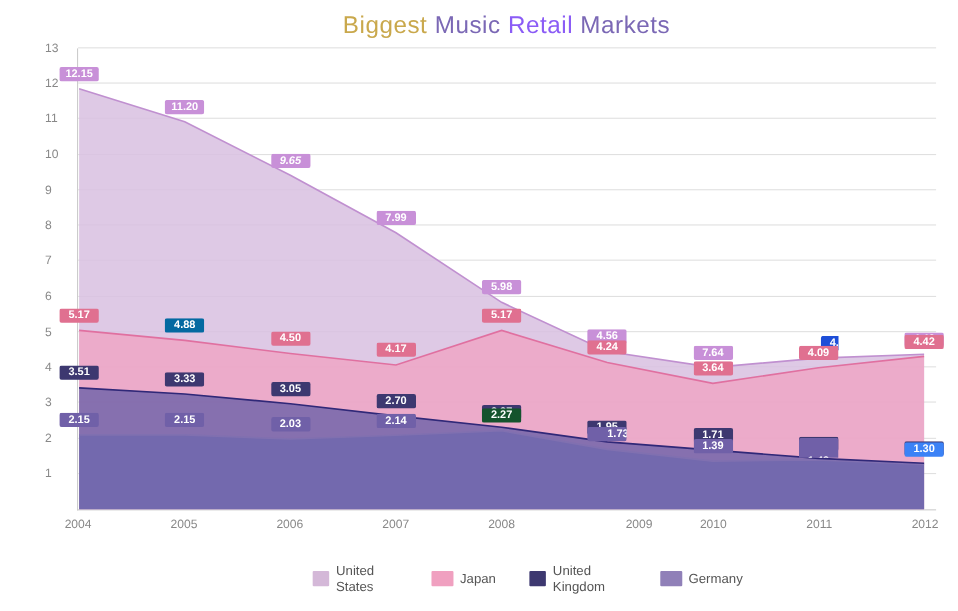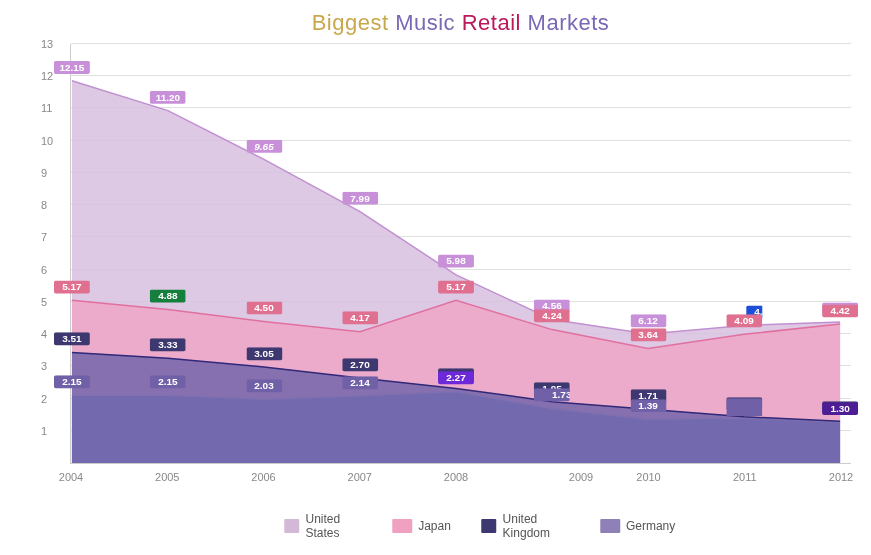--- a/index.html
+++ b/index.html
@@ -20,21 +20,21 @@
     .chart-title {
       text-align: center;
       font-size: 22px;
       font-weight: 400;
       color: #555;
       margin-bottom: 8px;
       letter-spacing: 0.5px;
     }
     .chart-title span.biggest { color: #c9a84c; }
     .chart-title span.music { color: #7b68b5; }
-    .chart-title span.retail { color: #be185d; }
+    .chart-title span.retail { color: #8b5cf6; }
     .chart-title span.markets { color: #7b68b5; }
     .chart-area {
       position: relative;
       width: 100%;
       height: 420px;
       border-left: 1px solid #ccc;
       border-bottom: 1px solid #ccc;
     }
     .y-axis-label {
       position: absolute;
@@ -148,50 +148,50 @@
         <path d="M 0 36.80769230769232 L 96.25 66.76923076923077 L 192.5 115.65384615384613 L 288.75 168.00769230769228 L 385 231.4 L 481.25 276.1846153846154 L 577.5 290.69230769230774 L 673.75 282.1769230769231 L 770 278.7076923076923" fill="none" stroke="#c090d0" stroke-width="1.5"></path>
         <path d="M 0 256.94615384615383 L 96.25 266.0923076923077 L 192.5 278.0769230769231 L 288.75 288.4846153846154 L 385 256.94615384615383 L 481.25 286.276923076923 L 577.5 305.2 L 673.75 291.0076923076923 L 770 280.6" fill="none" stroke="#e070a0" stroke-width="1.5"></path>
         <path d="M 0 352.1923076923077 L 96.25 352.1923076923077 L 192.5 355.9769230769231 L 288.75 352.5076923076923 L 385 348.4076923076923 L 481.25 365.4384615384615 L 577.5 376.16153846153844 L 673.75 374.9 L 770 379" fill="none" stroke="#8070b0" stroke-width="1.5"></path>
         <path d="M 0 309.3 L 96.25 314.9769230769231 L 192.5 323.8076923076923 L 288.75 334.8461538461538 L 385 345.25384615384615 L 481.25 358.5 L 577.5 366.0692307692308 L 673.75 373.63846153846157 L 770 378.05384615384617" fill="none" stroke="#302878" stroke-width="1.5"></path>
         <foreignObject x="-18" y="16.80769230769232" width="36" height="18"><div style="background: rgb(200, 144, 216); color: rgb(255, 255, 255); font-size: 10px; font-weight: 700; padding: 1px 3px; border-radius: 2px; text-align: center; white-space: nowrap; width: 100%;">12.15</div></foreignObject>
         <foreignObject x="78.25" y="46.769230769230774" width="36" height="18"><div style="background: rgb(200, 144, 216); color: rgb(255, 255, 255); font-size: 10px; font-weight: 700; padding: 1px 3px; border-radius: 2px; text-align: center; white-space: nowrap; width: 100%;">11.20</div></foreignObject>
         <foreignObject x="174.5" y="95.65384615384613" width="36" height="18"><div style="background: rgb(200, 144, 216); color: rgb(255, 255, 255); font-size: 10px; font-weight: 700; padding: 1px 3px; border-radius: 2px; text-align: center; white-space: nowrap; width: 100%; font-style: italic;">9.65</div></foreignObject>
         <foreignObject x="270.75" y="148.00769230769228" width="36" height="18"><div style="background: rgb(200, 144, 216); color: rgb(255, 255, 255); font-size: 10px; font-weight: 700; padding: 1px 3px; border-radius: 2px; text-align: center; white-space: nowrap; width: 100%;">7.99</div></foreignObject>
         <foreignObject x="367" y="211.4" width="36" height="18"><div style="background: rgb(200, 144, 216); color: rgb(255, 255, 255); font-size: 10px; font-weight: 700; padding: 1px 3px; border-radius: 2px; text-align: center; white-space: nowrap; width: 100%;">5.98</div></foreignObject>
         <foreignObject x="463.25" y="256.1846153846154" width="36" height="18"><div style="background: rgb(200, 144, 216); color: rgb(255, 255, 255); font-size: 10px; font-weight: 700; padding: 1px 3px; border-radius: 2px; text-align: center; white-space: nowrap; width: 100%;">4.56</div></foreignObject>
-        <foreignObject x="559.5" y="270.69230769230774" width="36" height="18"><div style="background: rgb(200, 144, 216); color: rgb(255, 255, 255); font-size: 10px; font-weight: 700; padding: 1px 3px; border-radius: 2px; text-align: center; white-space: nowrap; width: 100%;">6.12</div></foreignObject>
+        <foreignObject x="559.5" y="270.69230769230774" width="36" height="18"><div style="background: rgb(200, 144, 216); color: rgb(255, 255, 255); font-size: 10px; font-weight: 700; padding: 1px 3px; border-radius: 2px; text-align: center; white-space: nowrap; width: 100%;">7.64</div></foreignObject>
         <foreignObject x="655.75" y="262.1769230769231" width="36" height="18"><div style="background: #1d4ed8; color: rgb(255, 255, 255); font-size: 10px; font-weight: 700; padding: 1px 3px; border-radius: 2px; text-align: center; white-space: nowrap; width: 100%; margin-left: 20px;">4.37</div></foreignObject>
         <foreignObject x="752" y="258.7076923076923" width="36" height="18"><div style="background: rgb(200, 144, 216); color: rgb(255, 255, 255); font-size: 10px; font-weight: 700; padding: 1px 3px; border-radius: 2px; text-align: center; white-space: nowrap; width: 100%;">4.48</div></foreignObject>
         <foreignObject x="-18" y="236.94615384615383" width="36" height="18"><div style="background: rgb(224, 112, 144); color: rgb(255, 255, 255); font-size: 10px; font-weight: 700; padding: 1px 3px; border-radius: 2px; text-align: center; white-space: nowrap; width: 100%;">5.17</div></foreignObject>
-        <foreignObject x="78.25" y="246.0923076923077" width="36" height="18"><div style="background: #15803d; color: rgb(255, 255, 255); font-size: 10px; font-weight: 700; padding: 1px 3px; border-radius: 2px; text-align: center; white-space: nowrap; width: 100%;">4.88</div></foreignObject>
+        <foreignObject x="78.25" y="246.0923076923077" width="36" height="18"><div style="background: #0369a1; color: rgb(255, 255, 255); font-size: 10px; font-weight: 700; padding: 1px 3px; border-radius: 2px; text-align: center; white-space: nowrap; width: 100%;">4.88</div></foreignObject>
         <foreignObject x="174.5" y="258.0769230769231" width="36" height="18"><div style="background: rgb(224, 112, 144); color: rgb(255, 255, 255); font-size: 10px; font-weight: 700; padding: 1px 3px; border-radius: 2px; text-align: center; white-space: nowrap; width: 100%;">4.50</div></foreignObject>
         <foreignObject x="270.75" y="268.4846153846154" width="36" height="18"><div style="background: rgb(224, 112, 144); color: rgb(255, 255, 255); font-size: 10px; font-weight: 700; padding: 1px 3px; border-radius: 2px; text-align: center; white-space: nowrap; width: 100%;">4.17</div></foreignObject>
         <foreignObject x="367" y="236.94615384615383" width="36" height="18"><div style="background: rgb(224, 112, 144); color: rgb(255, 255, 255); font-size: 10px; font-weight: 700; padding: 1px 3px; border-radius: 2px; text-align: center; white-space: nowrap; width: 100%;">5.17</div></foreignObject>
         <foreignObject x="463.25" y="266.276923076923" width="36" height="18"><div style="background: rgb(224, 112, 144); color: rgb(255, 255, 255); font-size: 10px; font-weight: 700; padding: 1px 3px; border-radius: 2px; text-align: center; white-space: nowrap; width: 100%;">4.24</div></foreignObject>
         <foreignObject x="559.5" y="285.2" width="36" height="18"><div style="background: rgb(224, 112, 144); color: rgb(255, 255, 255); font-size: 10px; font-weight: 700; padding: 1px 3px; border-radius: 2px; text-align: center; white-space: nowrap; width: 100%;">3.64</div></foreignObject>
         <foreignObject x="655.75" y="271.0076923076923" width="36" height="18"><div style="background: rgb(224, 112, 144); color: rgb(255, 255, 255); font-size: 10px; font-weight: 700; padding: 1px 3px; border-radius: 2px; text-align: center; white-space: nowrap; width: 100%;">4.09</div></foreignObject>
         <foreignObject x="752" y="260.6" width="36" height="18"><div style="background: rgb(224, 112, 144); color: rgb(255, 255, 255); font-size: 10px; font-weight: 700; padding: 1px 3px; border-radius: 2px; text-align: center; white-space: nowrap; width: 100%;">4.42</div></foreignObject>
         <foreignObject x="-18" y="289.3" width="36" height="18"><div style="background: rgb(61, 56, 112); color: rgb(255, 255, 255); font-size: 10px; font-weight: 700; padding: 1px 3px; border-radius: 2px; text-align: center; white-space: nowrap; width: 100%;">3.51</div></foreignObject>
         <foreignObject x="78.25" y="294.9769230769231" width="36" height="18"><div style="background: rgb(61, 56, 112); color: rgb(255, 255, 255); font-size: 10px; font-weight: 700; padding: 1px 3px; border-radius: 2px; text-align: center; white-space: nowrap; width: 100%;">3.33</div></foreignObject>
         <foreignObject x="174.5" y="303.8076923076923" width="36" height="18"><div style="background: rgb(61, 56, 112); color: rgb(255, 255, 255); font-size: 10px; font-weight: 700; padding: 1px 3px; border-radius: 2px; text-align: center; white-space: nowrap; width: 100%;">3.05</div></foreignObject>
         <foreignObject x="270.75" y="314.8461538461538" width="36" height="18"><div style="background: rgb(61, 56, 112); color: rgb(255, 255, 255); font-size: 10px; font-weight: 700; padding: 1px 3px; border-radius: 2px; text-align: center; white-space: nowrap; width: 100%;">2.70</div></foreignObject>
         <foreignObject x="367" y="325.25384615384615" width="36" height="18"><div style="background: rgb(61, 56, 112); color: rgb(255, 255, 255); font-size: 10px; font-weight: 700; padding: 1px 3px; border-radius: 2px; text-align: center; white-space: nowrap; width: 100%;">2.37</div></foreignObject>
         <foreignObject x="463.25" y="338.5" width="36" height="18"><div style="background: rgb(61, 56, 112); color: rgb(255, 255, 255); font-size: 10px; font-weight: 700; padding: 1px 3px; border-radius: 2px; text-align: center; white-space: nowrap; width: 100%;">1.95</div></foreignObject>
         <foreignObject x="559.5" y="346.0692307692308" width="36" height="18"><div style="background: rgb(61, 56, 112); color: rgb(255, 255, 255); font-size: 10px; font-weight: 700; padding: 1px 3px; border-radius: 2px; text-align: center; white-space: nowrap; width: 100%;">1.71</div></foreignObject>
         <foreignObject x="655.75" y="353.63846153846157" width="36" height="18"><div style="background: rgb(61, 56, 112); color: rgb(255, 255, 255); font-size: 10px; font-weight: 700; padding: 1px 3px; border-radius: 2px; text-align: center; white-space: nowrap; width: 100%;">1.47</div></foreignObject>
         <foreignObject x="752" y="358.05384615384617" width="36" height="18"><div style="background: rgb(61, 56, 112); color: rgb(255, 255, 255); font-size: 10px; font-weight: 700; padding: 1px 3px; border-radius: 2px; text-align: center; white-space: nowrap; width: 100%;">1.33</div></foreignObject>
         <foreignObject x="-18" y="332.1923076923077" width="36" height="18"><div style="background: rgb(112, 96, 168); color: rgb(255, 255, 255); font-size: 10px; font-weight: 700; padding: 1px 3px; border-radius: 2px; text-align: center; white-space: nowrap; width: 100%;">2.15</div></foreignObject>
         <foreignObject x="78.25" y="332.1923076923077" width="36" height="18"><div style="background: rgb(112, 96, 168); color: rgb(255, 255, 255); font-size: 10px; font-weight: 700; padding: 1px 3px; border-radius: 2px; text-align: center; white-space: nowrap; width: 100%;">2.15</div></foreignObject>
         <foreignObject x="174.5" y="335.9769230769231" width="36" height="18"><div style="background: rgb(112, 96, 168); color: rgb(255, 255, 255); font-size: 10px; font-weight: 700; padding: 1px 3px; border-radius: 2px; text-align: center; white-space: nowrap; width: 100%;">2.03</div></foreignObject>
         <foreignObject x="270.75" y="332.5076923076923" width="36" height="18"><div style="background: rgb(112, 96, 168); color: rgb(255, 255, 255); font-size: 10px; font-weight: 700; padding: 1px 3px; border-radius: 2px; text-align: center; white-space: nowrap; width: 100%;">2.14</div></foreignObject>
-        <foreignObject x="367" y="328.4076923076923" width="36" height="18"><div style="background: #6d28d9; color: rgb(255, 255, 255); font-size: 10px; font-weight: 700; padding: 1px 3px; border-radius: 2px; text-align: center; white-space: nowrap; width: 100%;">2.27</div></foreignObject>
+        <foreignObject x="367" y="328.4076923076923" width="36" height="18"><div style="background: #14532d; color: rgb(255, 255, 255); font-size: 10px; font-weight: 700; padding: 1px 3px; border-radius: 2px; text-align: center; white-space: nowrap; width: 100%;">2.27</div></foreignObject>
         <foreignObject x="463.25" y="345.4384615384615" width="36" height="18"><div style="background: rgb(112, 96, 168); color: rgb(255, 255, 255); font-size: 10px; font-weight: 700; padding: 1px 18px; border-radius: 2px; text-align: center; white-space: nowrap; width: 100%;">1.73</div></foreignObject>
         <foreignObject x="559.5" y="356.16153846153844" width="36" height="18"><div style="background: rgb(112, 96, 168); color: rgb(255, 255, 255); font-size: 10px; font-weight: 700; padding: 1px 3px; border-radius: 2px; text-align: center; white-space: nowrap; width: 100%;">1.39</div></foreignObject>
         <foreignObject x="655.75" y="354.9" width="36" height="18"><div style="background: rgb(112, 96, 168); color: rgb(255, 255, 255); font-size: 10px; font-weight: 700; padding: 16px 3px; border-radius: 2px; text-align: center; white-space: nowrap; width: 100%;">1.43</div></foreignObject>
-        <foreignObject x="752" y="359" width="36" height="18"><div style="background: #4c1d95; color: rgb(255, 255, 255); font-size: 10px; font-weight: 700; padding: 1px 3px; border-radius: 2px; text-align: center; white-space: nowrap; width: 100%;">1.30</div></foreignObject>
+        <foreignObject x="752" y="359" width="36" height="18"><div style="background: #3b82f6; color: rgb(255, 255, 255); font-size: 10px; font-weight: 700; padding: 1px 3px; border-radius: 2px; text-align: center; white-space: nowrap; width: 100%;">1.30</div></foreignObject>
       </svg>
 
     <div id="x-ticks">
         <div class="x-tick" style="left: 0px;">2004</div>
         <div class="x-tick" style="left: 96.25px;">2005</div>
         <div class="x-tick" style="left: 192.5px;">2006</div>
         <div class="x-tick" style="left: 288.75px;">2007</div>
         <div class="x-tick" style="left: 385px;">2008</div>
         <div class="x-tick" style="left: 510px;">2009</div>
         <div class="x-tick" style="left: 577.5px;">2010</div>

